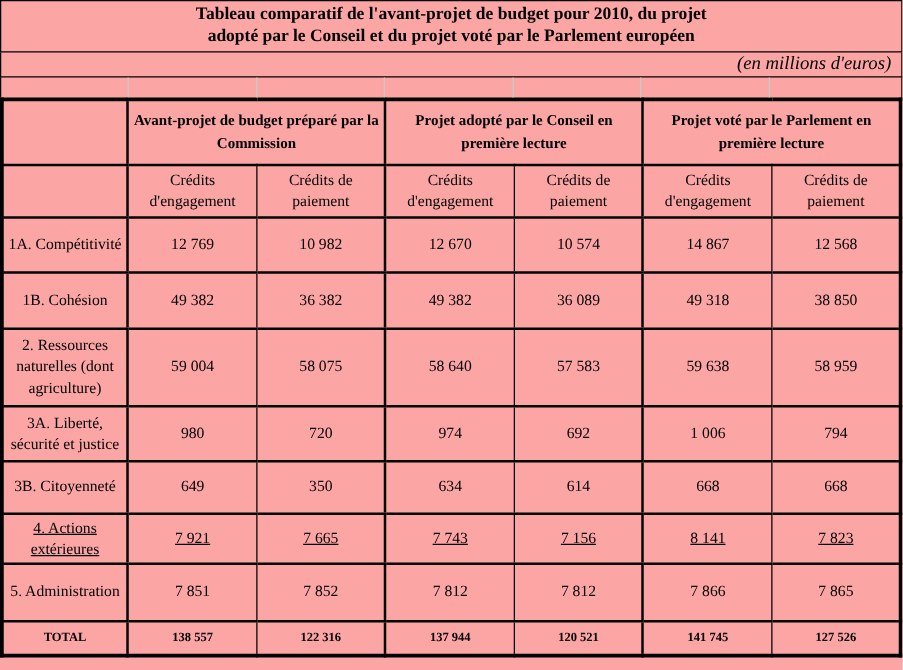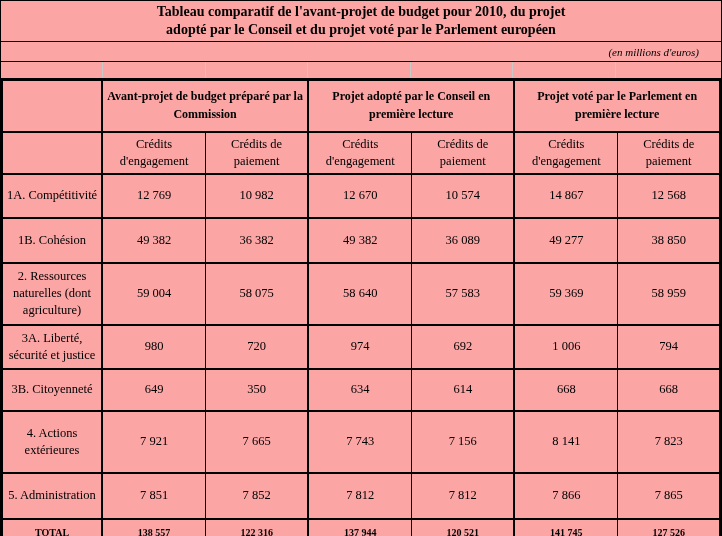--- a/index.html
+++ b/index.html
@@ -18,22 +18,22 @@
     border: 1px solid #000;
     display: flex; flex-direction: column;
     align-items: center; justify-content: center;
     font-weight: bold; font-size: 14px; line-height: 1.32;
     text-align: center;
   }
   .subtitle-row {
     width: 722px; height: 20px;
     border-left: 1px solid #000; border-right: 1px solid #000; border-bottom: 1px solid #000;
     display: flex; align-items: center; justify-content: flex-end;
-    padding-right: 22px;
-    font-style: italic; font-size: 11px;
+    padding-right: 8px;
+    font-style: italic; font-size: 15px;
   }
 
   
   .spacer-row {
     width: 722px; height: 16px;
     border-left: 1px solid #000; border-right: 1px solid #000;
     display: flex;
   }
   .spacer-cell { border-right: 1px solid #c9c9c9; height: 100%; }
   .spacer-cell.c0 { width: 102px; }
@@ -61,21 +61,21 @@
   }
   .thick-l { border-left-width: 2px !important; }
   tr.group-row th { font-weight: bold; font-size: 12px; line-height: 1.45; font-family: Liberation Serif, serif; }
   tr.group-row { height: 52px; }
   tr.sub-row { height: 42px; }
   tbody tr:nth-child(1) { height: 44px; }
   tbody tr:nth-child(2) { height: 45px; }
   tbody tr:nth-child(3) { height: 62px; }
   tbody tr:nth-child(4) { height: 44px; }
   tbody tr:nth-child(5) { height: 42px; }
-  tbody tr:nth-child(6) { height: 62px; }
+  tbody tr:nth-child(6) { height: 40px; text-decoration: underline; }
   tbody tr:nth-child(7) { height: 46px; }
   tbody tr.total-row { height: 28px; }
   tbody tr.total-row td { font-weight: bold; font-size: 10px; }
   td.row-label { padding: 1px 3px; }
 </style>
 </head>
 <body>
 
 <div class="page">
 
@@ -134,30 +134,30 @@
         <td>10 574</td>
         <td class="thick-l">14 867</td>
         <td>12 568</td>
       </tr>
       <tr>
         <td class="row-label">1B. Cohésion</td>
         <td class="thick-l">49 382</td>
         <td>36 382</td>
         <td class="thick-l">49 382</td>
         <td>36 089</td>
-        <td class="thick-l">49 277</td>
+        <td class="thick-l">49 318</td>
         <td>38 850</td>
       </tr>
       <tr>
         <td class="row-label">2. Ressources naturelles (dont agriculture)</td>
         <td class="thick-l">59 004</td>
         <td>58 075</td>
         <td class="thick-l">58 640</td>
         <td>57 583</td>
-        <td class="thick-l">59 369</td>
+        <td class="thick-l">59 638</td>
         <td>58 959</td>
       </tr>
       <tr>
         <td class="row-label">3A. Liberté, sécurité et justice</td>
         <td class="thick-l">980</td>
         <td>720</td>
         <td class="thick-l">974</td>
         <td>692</td>
         <td class="thick-l">1 006</td>
         <td>794</td>

